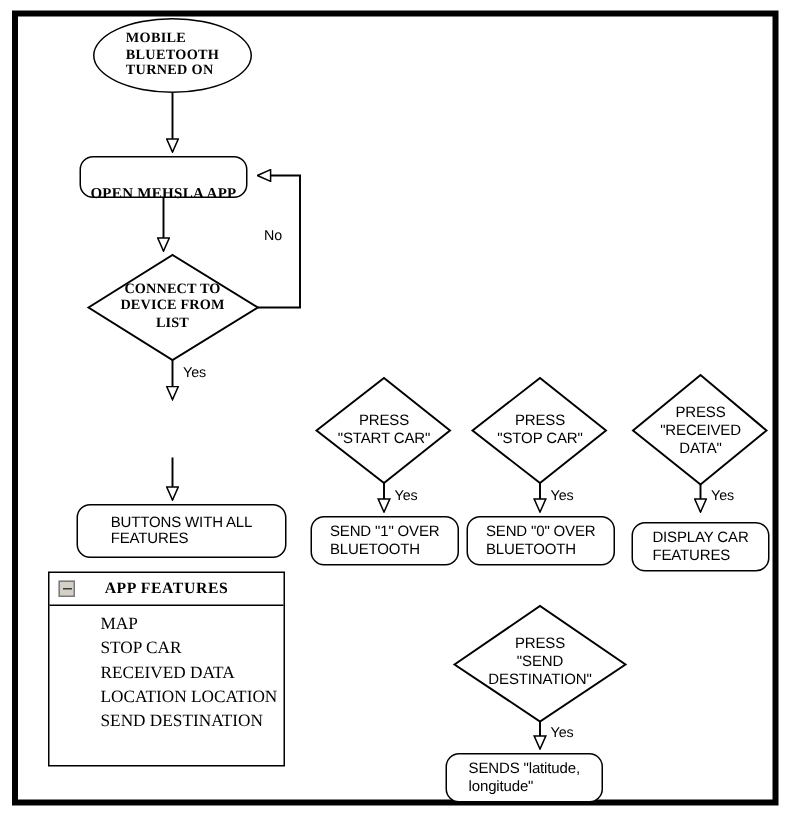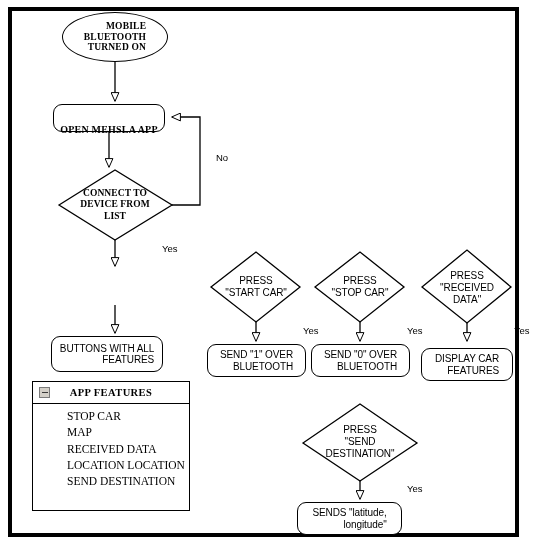--- a/index.html
+++ b/index.html
@@ -4,42 +4,42 @@
 <style>
   html,body{margin:0;padding:0;background:#ffffff;}
   body{width:534px;height:548px;overflow:hidden;
        font-family:"Liberation Serif",serif;}
   #canvas{position:relative;width:534px;height:548px;background:#ffffff;}
   #frame{position:absolute;left:8px;top:7px;width:511px;height:530px;
          border:4px solid #000000;box-sizing:border-box;background:#ffffff;}
   #svg-layer{position:absolute;left:0;top:0;width:534px;height:548px;}
 
   .node{position:absolute;box-sizing:border-box;display:flex;
-        align-items:center;justify-content:center;text-align:right;
+        align-items:center;justify-content:center;text-align:left;
         color:#000000;line-height:1.15;}
 
   
   .ellipse{border:1.3px solid #000;border-radius:50%;
            font-family:"Liberation Serif",serif;font-size:9.5px;
            font-weight:600;letter-spacing:.2px;background:#fff;}
 
   
   .proc{border:1.3px solid #000;border-radius:9px;background:#fff;}
   .proc.serif{font-family:"Liberation Serif",serif;font-size:10px;font-weight:600;letter-spacing:.2px;}
   .proc.sans{font-family:"Liberation Sans",sans-serif;font-size:10px;letter-spacing:-.1px;}
 
   
   .dlabel{position:absolute;display:flex;align-items:center;justify-content:center;
           text-align:center;color:#000;line-height:1.18;}
   .dlabel.serif{font-family:"Liberation Serif",serif;font-size:9.5px;font-weight:600;letter-spacing:.1px;}
   .dlabel.sans{font-family:"Liberation Sans",sans-serif;font-size:10px;letter-spacing:-.1px;}
 
   
   .edge-label{position:absolute;font-family:"Liberation Sans",sans-serif;
-              font-size:9.5px;color:#000;white-space:nowrap;margin-left:40px;}
+              font-size:9.5px;color:#000;white-space:nowrap;}
 
   
   #features{position:absolute;left:32px;top:381px;width:158px;height:130px;
             border:1.3px solid #000;background:#fff;box-sizing:border-box;}
   #features-header{position:relative;height:21px;border-bottom:1.3px solid #000;
                    display:flex;align-items:center;justify-content:center;}
   #features-title{font-family:"Liberation Serif",serif;font-size:10.5px;
                   font-weight:bold;letter-spacing:.4px;color:#000;}
   #collapse-icon{position:absolute;left:6px;top:5px;width:11px;height:11px;
                  border:1px solid #7a7a7a;background:#d4d0c8;box-sizing:border-box;
@@ -112,35 +112,35 @@
     <span style="white-space:pre-line;">CONNECT TO
 DEVICE FROM
 LIST</span>
   </div>
 
   <div class="edge-label" style="left:176px;top:152px;">No</div>
 
   <div class="edge-label" style="left:122px;top:243px;">Yes</div>
 
 
-  <div class="node proc sans" style="left:51px;top:336px;width:112px;height:36px;">
+  <div class="node proc sans" style="left:51px;top:336px;width:140px;height:36px;">
     <span style="white-space:pre-line;">BUTTONS WITH ALL
 FEATURES</span>
   </div>
 
   <div id="features">
     <div id="features-header">
       <div id="collapse-icon">
           <i></i>
         </div>
       <span id="features-title">APP FEATURES</span>
     </div>
     <ul id="features-list">
+      <li>MAP</li>
       <li>STOP CAR</li>
-      <li>MAP</li>
       <li>RECEIVED DATA</li>
       <li>LOCATION LOCATION</li>
       <li>SEND DESTINATION</li>
     </ul>
   </div>
 
   <div class="dlabel sans" style="left:214px;top:270px;width:84px;height:34px;">
     <span style="white-space:pre-line;">PRESS
 "START CAR"</span>
   </div>

